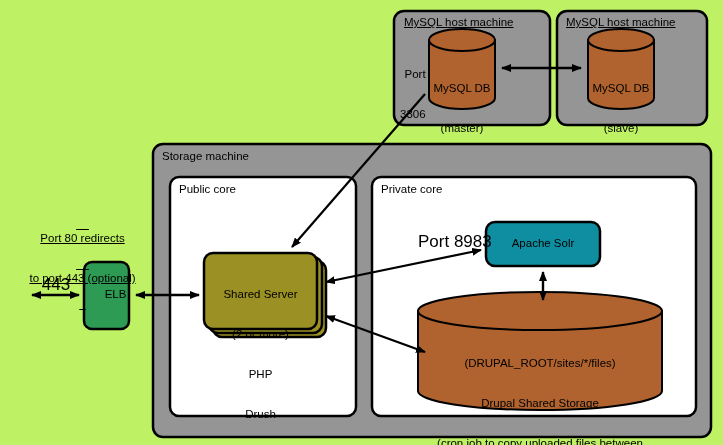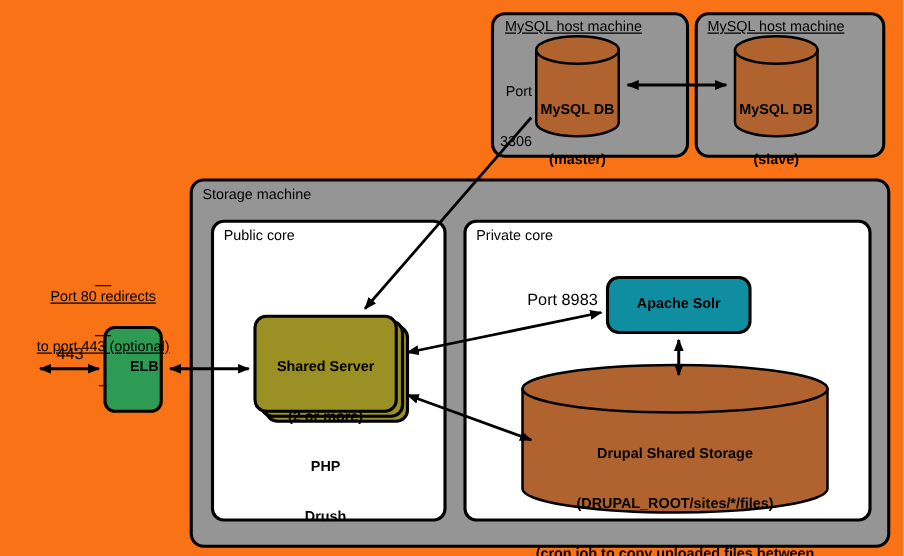--- a/index.html
+++ b/index.html
@@ -4,21 +4,21 @@
 <style>
   html, body {
     margin: 0;
     padding: 0;
     background: #ffffff;
   }
   #canvas {
     position: relative;
     width: 723px;
     height: 445px;
-    background: #f97316;
+    background: #bef264;
     font-family: "Liberation Sans", sans-serif;
     overflow: hidden;
   }
   svg.layer {
     position: absolute;
     top: 0;
     left: 0;
     width: 723px;
     height: 445px;
   }
@@ -32,33 +32,32 @@
   }
   .container-label {
     font-size: 11.5px;
     text-align: left;
   }
   .container-label.underline {
     text-decoration: underline;
   }
   .node-label {
     font-size: 11.5px;
-    font-weight: bold;
   }
   .port-label {
     font-size: 11.5px;
     text-align: right;
   }
   .annot-label {
     font-size: 11.5px;
     text-align: center;
     text-decoration: underline;
   }
   .edge-label {
-    font-size: 13px;
+    font-size: 17px;
     text-align: center;
   }
 </style>
 </head>
 <body>
 
 <div id="canvas">
 
   <svg class="layer" viewBox="0 0 723 445" xmlns="http://www.w3.org/2000/svg">
     <defs>
@@ -143,22 +142,22 @@
     <div>MySQL DB</div>
     <div>(master)</div>
   </div>
 
   <div class="txt node-label" style="left:588px; top:55px; width:66px;">
     <div>MySQL DB</div>
     <div>(slave)</div>
   </div>
 
   <div class="txt node-label" style="left:418px; top:330px; width:244px;">
+    <div>(DRUPAL_ROOT/sites/*/files)</div>
     <div>Drupal Shared Storage</div>
-    <div>(DRUPAL_ROOT/sites/*/files)</div>
     <div>(cron job to copy uploaded files between</div>
     
   </div>
 
   <div class="txt annot-label" style="left:15px; top:205px; width:135px;">
     <div>Port 80 redirects</div>
     <div>to port 443 (optional)</div>
   </div>
 
   <div class="txt edge-label" style="left:38px; top:275px; width:36px;">443</div>

